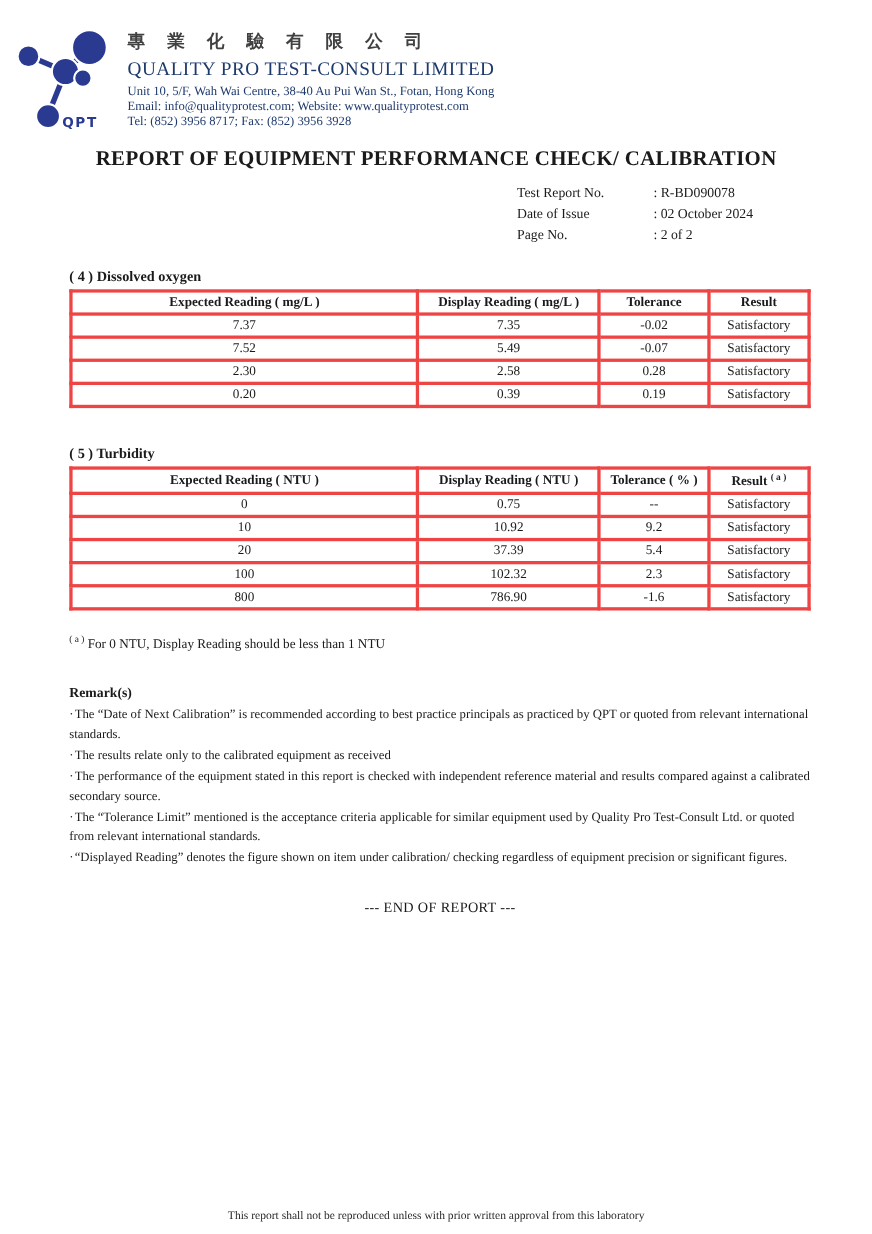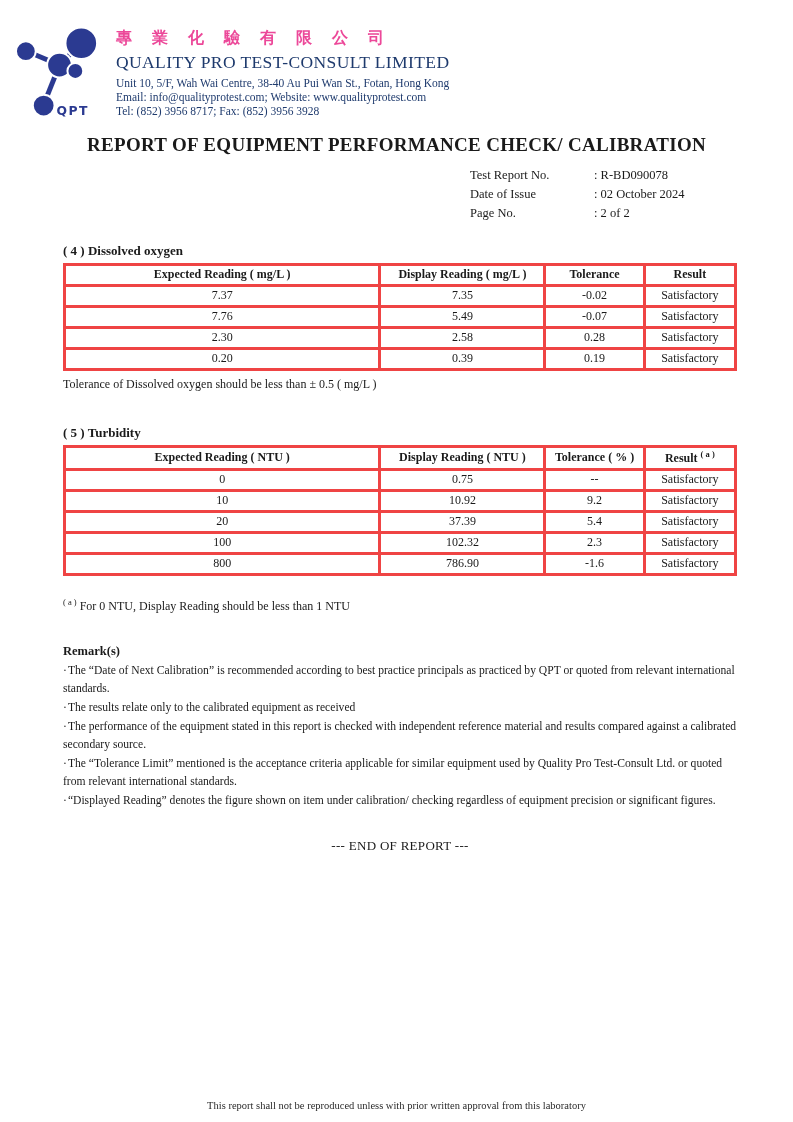--- a/index.html
+++ b/index.html
@@ -12,21 +12,21 @@
     font-family: "Liberation Serif", serif;
     color: #1a1a1a;
     overflow: hidden;
   }
   
   .header { display: flex; align-items: flex-start; padding: 18px 0 0 13px; }
   .logo-box { width: 94px; height: 100px; flex: 0 0 auto; }
   .hgroup { margin-left: 9px; padding-top: 10px; }
   .zh-name {
     font-size: 16px; font-weight: bold; letter-spacing: 8px;
-    color: #ec4899; white-space: nowrap;
+    color: #404040; white-space: nowrap;
   }
   .en-name {
     font-size: 17.5px; color: #1e3a6d; margin-top: 3px;
     letter-spacing: 0.4px; white-space: nowrap;
   }
   .addr-line {
     font-size: 11.5px; color: #1e3a6d; line-height: 13.8px; white-space: nowrap;
   }
   .addr-block { margin-top: 4px; }
   
@@ -141,40 +141,39 @@
           </tr>
         </thead>
         <tbody>
           <tr>
             <td>7.37</td>
             <td>7.35</td>
             <td>-0.02</td>
             <td>Satisfactory</td>
           </tr>
           <tr>
-            <td>7.76</td>
+            <td>7.52</td>
             <td>5.49</td>
             <td>-0.07</td>
             <td>Satisfactory</td>
           </tr>
           <tr>
             <td>2.30</td>
             <td>2.58</td>
             <td>0.28</td>
             <td>Satisfactory</td>
           </tr>
           <tr>
             <td>0.20</td>
             <td>0.39</td>
             <td>0.19</td>
             <td>Satisfactory</td>
           </tr>
         </tbody>
       </table>
-    <div class="table-note">Tolerance of Dissolved oxygen should be less than ± 0.5 ( mg/L )</div>
 
     <div class="section-heading sec5-heading">( 5 )   Turbidity</div>
     <table class="caltable">
       <colgroup>
           <col class="c1">
           <col class="c2">
           <col class="c3">
           <col class="c4">
         </colgroup>
     <thead>

